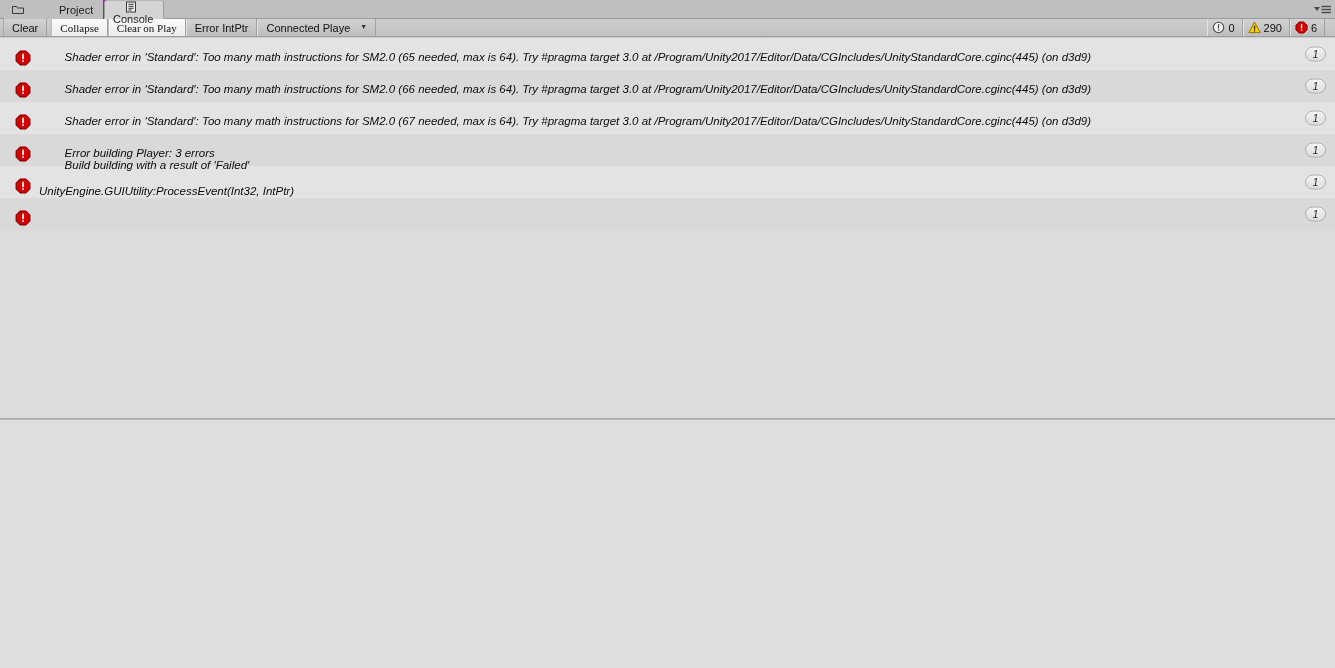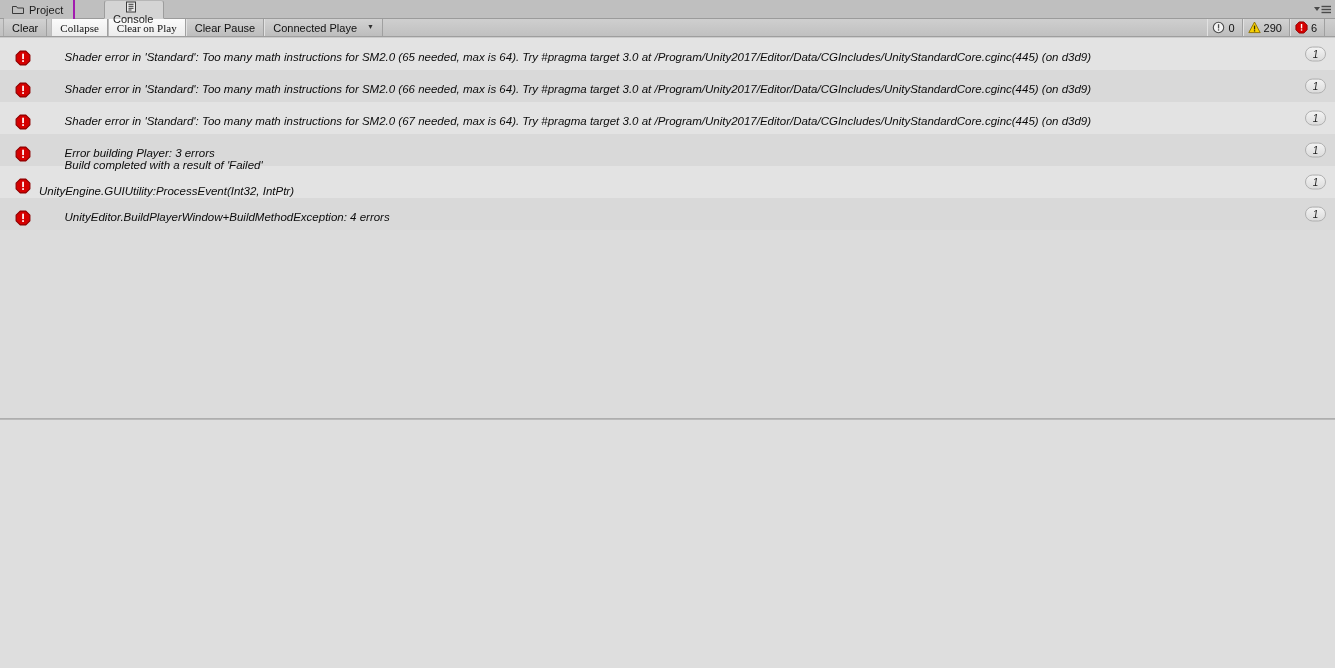--- a/index.html
+++ b/index.html
@@ -45,21 +45,22 @@
     padding: 0 10px 0 8px;
     box-sizing: border-box;
     font-size: 11px;
     color: #1b1b1b;
     white-space: nowrap;
     cursor: default;
   }
   .tab.inactive {
     left: 4px;
     background: #bfbfbf;
-    border-right: 2px solid #a21caf;
+    border-right: 5px solid #a21caf;
+    gap: 30px;
   }
   .tab.active {
     left: 104px;
     background: #d4d4d4;
     border-left: 1px solid #9d9d9d;
     border-right: 1px solid #9d9d9d;
     border-top: 1px solid #b6b6b6;
     border-bottom: 1px solid #d4d4d4;
     border-radius: 3px 3px 0 0;
     z-index: 3;
@@ -290,21 +291,21 @@
 
     <div class="tb-btn on">
       <span>Collapse</span>
     </div>
 
     <div class="tb-btn on">
       <span>Clear on Play</span>
     </div>
 
     <div class="tb-btn">
-      <span>Clear Pause</span>
+      <span>Error IntPtr</span>
     </div>
 
     <div class="tb-btn">
       <span>Connected Playe</span>
       <span class="caret">▼</span>
     </div>
 
     <div class="tb-fill"></div>
 
     <div class="counters">
@@ -389,34 +390,33 @@
       <div class="badge">1</div>
     </div>
 
     <div class="logrow odd" style="height:32px;">
       <svg class="err-ico" viewBox="0 0 13 13">
         <path d="M4.2 0.9 L8.8 0.9 L12.1 4.2 L12.1 8.8 L8.8 12.1 L4.2 12.1 L0.9 8.8 L0.9 4.2 Z" fill="#d50000" stroke="#8d0000" stroke-width="0.9" stroke-linejoin="round"></path>
         <rect x="5.85" y="3.0" width="1.4" height="4.4" fill="#ffffff"></rect>
         <rect x="5.85" y="8.3" width="1.4" height="1.4" fill="#ffffff"></rect>
       </svg>
       <div class="logtext">
-        <span>Build completed with a result of 'Failed'</span>
+        <span>Build building with a result of 'Failed'</span>
         <span class="logline2">UnityEngine.GUIUtility:ProcessEvent(Int32, IntPtr)</span>
       </div>
       <div class="badge">1</div>
     </div>
 
     <div class="logrow even" style="height:32px;">
       <svg class="err-ico" viewBox="0 0 13 13">
         <path d="M4.2 0.9 L8.8 0.9 L12.1 4.2 L12.1 8.8 L8.8 12.1 L4.2 12.1 L0.9 8.8 L0.9 4.2 Z" fill="#d50000" stroke="#8d0000" stroke-width="0.9" stroke-linejoin="round"></path>
         <rect x="5.85" y="3.0" width="1.4" height="4.4" fill="#ffffff"></rect>
         <rect x="5.85" y="8.3" width="1.4" height="1.4" fill="#ffffff"></rect>
       </svg>
       <div class="logtext">
-        <span>UnityEditor.BuildPlayerWindow+BuildMethodException: 4 errors</span>
       </div>
       <div class="badge">1</div>
     </div>
 
   </div>
 
   <div class="splitter"></div>
 
   <div class="detailpane">
     <div class="detail-text"></div>

